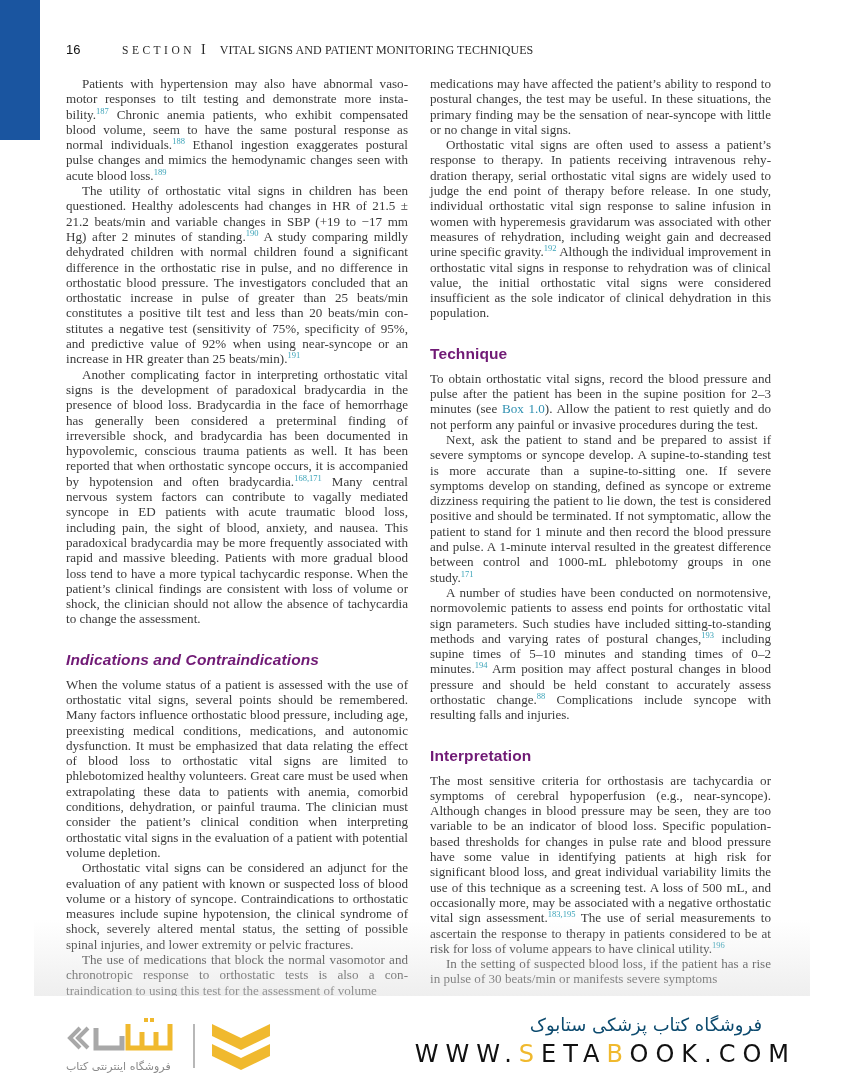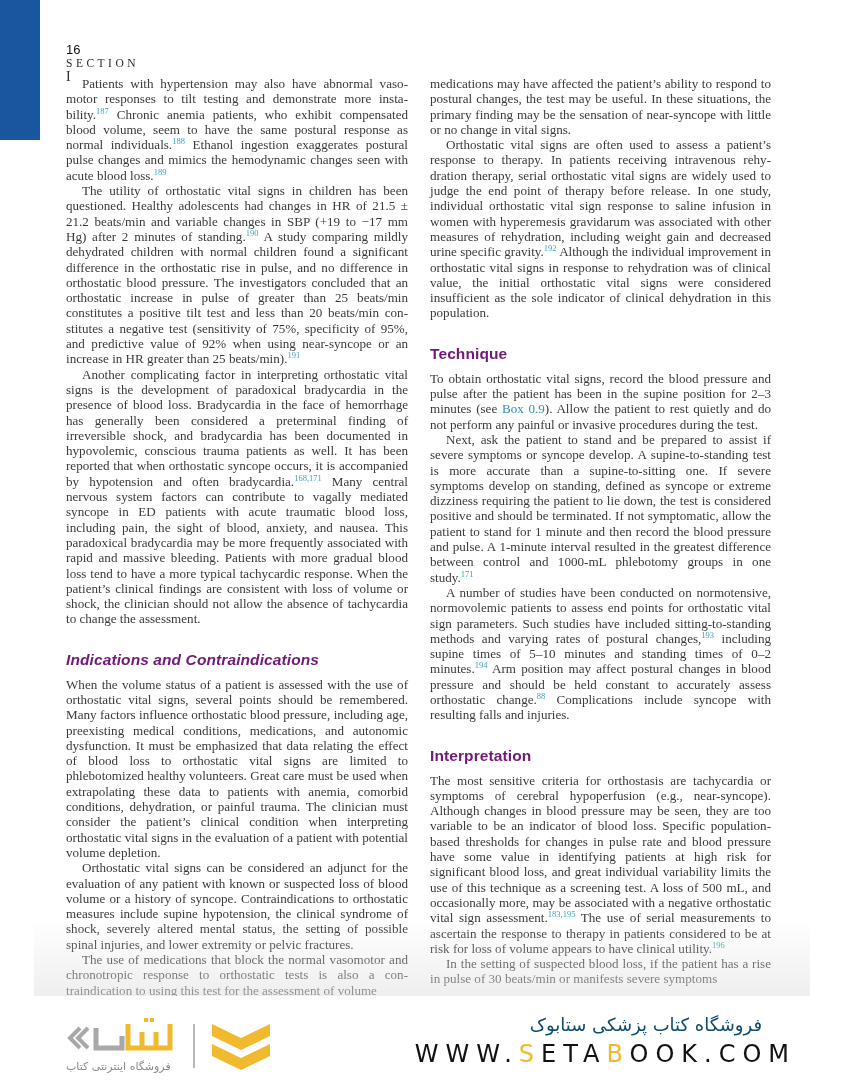--- a/index.html
+++ b/index.html
@@ -9,21 +9,21 @@
     font-family: "Liberation Serif", "DejaVu Serif", serif;
     color: #3a3a3a;
   }
   .side-bar {
     position: absolute; left: 0; top: 0; width: 40px; height: 140px;
     background: #1a55a0;
   }
   .running-head {
     position: absolute; top: 42px; left: 66px; right: 40px;
     display: flex; align-items: baseline; gap: 0;
-    font-size: 12.5px; color: #2a2a2a; flex-direction: column;
+    font-size: 12.5px; color: #2a2a2a;
   }
   .page-num {
     font-family: "Liberation Sans", "DejaVu Sans", sans-serif;
     font-size: 13px; color: #111; width: 56px;
   }
   .section-label { letter-spacing: 3.5px; font-size: 11.5px; margin-right: 6px; }
   .section-num { font-size: 14px; margin-right: 14px; }
   .section-title { font-size: 12px; letter-spacing: 0.1px; }
 
   .col {
@@ -76,37 +76,38 @@
 </style>
 </head>
 <body>
 
 <div class="side-bar"></div>
 
 <div class="running-head">
   <span class="page-num">16</span>
   <span class="section-label">SECTION</span>
   <span class="section-num">I</span>
+  <span class="section-title">VITAL SIGNS AND PATIENT MONITORING TECHNIQUES</span>
 </div>
 
 <div class="col col-left">
   <p><span>Patients with hypertension may also have abnormal vaso­motor responses to tilt testing and demonstrate more insta­bility.</span><sup class="ref">187</sup><span> Chronic anemia patients, who exhibit compensated blood volume, seem to have the same postural response as normal individuals.</span><sup class="ref">188</sup><span> Ethanol ingestion exaggerates postural pulse changes and mimics the hemodynamic changes seen with acute blood loss.</span><sup class="ref">189</sup></p>
   <p><span>The utility of orthostatic vital signs in children has been questioned. Healthy adolescents had changes in HR of 21.5 ± 21.2 beats/min and variable changes in SBP (+19 to −17 mm Hg) after 2 minutes of standing.</span><sup class="ref">190</sup><span> A study comparing mildly dehydrated children with normal children found a significant difference in the orthostatic rise in pulse, and no difference in orthostatic blood pressure. The investigators concluded that an orthostatic increase in pulse of greater than 25 beats/min constitutes a positive tilt test and less than 20 beats/min con­stitutes a negative test (sensitivity of 75%, specificity of 95%, and predictive value of 92% when using near-syncope or an increase in HR greater than 25 beats/min).</span><sup class="ref">191</sup></p>
   <p><span>Another complicating factor in interpreting orthostatic vital signs is the development of paradoxical bradycardia in the presence of blood loss. Bradycardia in the face of hemor­rhage has generally been considered a preterminal finding of irreversible shock, and bradycardia has been documented in hypovolemic, conscious trauma patients as well. It has been reported that when orthostatic syncope occurs, it is accom­panied by hypotension and often bradycardia.</span><sup class="ref">168,171</sup><span> Many central nervous system factors can contribute to vagally medi­ated syncope in ED patients with acute traumatic blood loss, including pain, the sight of blood, anxiety, and nausea. This paradoxical bradycardia may be more frequently associated with rapid and massive bleeding. Patients with more gradual blood loss tend to have a more typical tachycardic response. When the patient’s clinical findings are consistent with loss of volume or shock, the clinician should not allow the absence of tachycardia to change the assessment.</span></p>
   <h2 class="first">Indications and Contraindications</h2>
   <p class="noindent">When the volume status of a patient is assessed with the use of orthostatic vital signs, several points should be remembered. Many factors influence orthostatic blood pressure, including age, preexisting medical conditions, medications, and auto­nomic dysfunction. It must be emphasized that data relating the effect of blood loss to orthostatic vital signs are limited to phlebotomized healthy volunteers. Great care must be used when extrapolating these data to patients with anemia, comor­bid conditions, dehydration, or painful trauma. The clinician must consider the patient’s clinical condition when interpret­ing orthostatic vital signs in the evaluation of a patient with potential volume depletion.</p>
   <p>Orthostatic vital signs can be considered an adjunct for the evaluation of any patient with known or suspected loss of blood volume or a history of syncope. Contraindications to orthostatic measures include supine hypotension, the clini­cal syndrome of shock, severely altered mental status, the set­ting of possible spinal injuries, and lower extremity or pelvic fractures.</p>
   <p>The use of medications that block the normal vasomotor and chronotropic response to orthostatic tests is also a con­traindication to using this test for the assessment of volume</p>
 </div>
 
 <div class="col col-right">
   <p class="noindent">medications may have affected the patient’s ability to respond to postural changes, the test may be useful. In these situations, the primary finding may be the sensation of near-syncope with little or no change in vital signs.</p>
   <p><span>Orthostatic vital signs are often used to assess a patient’s response to therapy. In patients receiving intravenous rehy­dration therapy, serial orthostatic vital signs are widely used to judge the end point of therapy before release. In one study, individual orthostatic vital sign response to saline infusion in women with hyperemesis gravidarum was associated with other measures of rehydration, including weight gain and decreased urine specific gravity.</span><sup class="ref">192</sup><span> Although the individual improvement in orthostatic vital signs in response to rehy­dration was of clinical value, the initial orthostatic vital signs were considered insufficient as the sole indicator of clinical dehydration in this population.</span></p>
   <h2>Technique</h2>
-  <p class="noindent"><span>To obtain orthostatic vital signs, record the blood pressure and pulse after the patient has been in the supine position for 2–3 minutes (see </span><span class="link">Box 0.9</span><span>). Allow the patient to rest quietly and do not perform any painful or invasive procedures during the test.</span></p>
+  <p class="noindent"><span>To obtain orthostatic vital signs, record the blood pressure and pulse after the patient has been in the supine position for 2–3 minutes (see </span><span class="link">Box 1.0</span><span>). Allow the patient to rest quietly and do not perform any painful or invasive procedures during the test.</span></p>
   <p><span>Next, ask the patient to stand and be prepared to assist if severe symptoms or syncope develop. A supine-to-standing test is more accurate than a supine-to-sitting one. If severe symptoms develop on standing, defined as syncope or extreme dizziness requiring the patient to lie down, the test is consid­ered positive and should be terminated. If not symptomatic, allow the patient to stand for 1 minute and then record the blood pressure and pulse. A 1-minute interval resulted in the greatest difference between control and 1000-mL phlebot­omy groups in one study.</span><sup class="ref">171</sup></p>
   <p><span>A number of studies have been conducted on normotensive, normovolemic patients to assess end points for orthostatic vital sign parameters. Such studies have included sitting-to-standing methods and varying rates of postural changes,</span><sup class="ref">193</sup><span> including supine times of 5–10 minutes and standing times of 0–2 minutes.</span><sup class="ref">194</sup><span> Arm position may affect postural changes in blood pressure and should be held constant to accurately assess orthostatic change.</span><sup class="ref">88</sup><span> Complications include syncope with resulting falls and injuries.</span></p>
   <h2>Interpretation</h2>
   <p class="noindent"><span>The most sensitive criteria for orthostasis are tachycardia or symptoms of cerebral hypoperfusion (e.g., near-syncope). Although changes in blood pressure may be seen, they are too variable to be an indicator of blood loss. Specific population-based thresholds for changes in pulse rate and blood pres­sure have some value in identifying patients at high risk for significant blood loss, and great individual variability limits the use of this technique as a screening test. A loss of 500 mL, and occasionally more, may be associated with a nega­tive orthostatic vital sign assessment.</span><sup class="ref">183,195</sup><span> The use of serial measurements to ascertain the response to therapy in patients considered to be at risk for loss of volume appears to have clinical utility.</span><sup class="ref">196</sup></p>
   <p>In the setting of suspected blood loss, if the patient has a rise in pulse of 30 beats/min or manifests severe symptoms</p>
 </div>
 
 <div class="fade"></div>
 
 <div class="footer">

